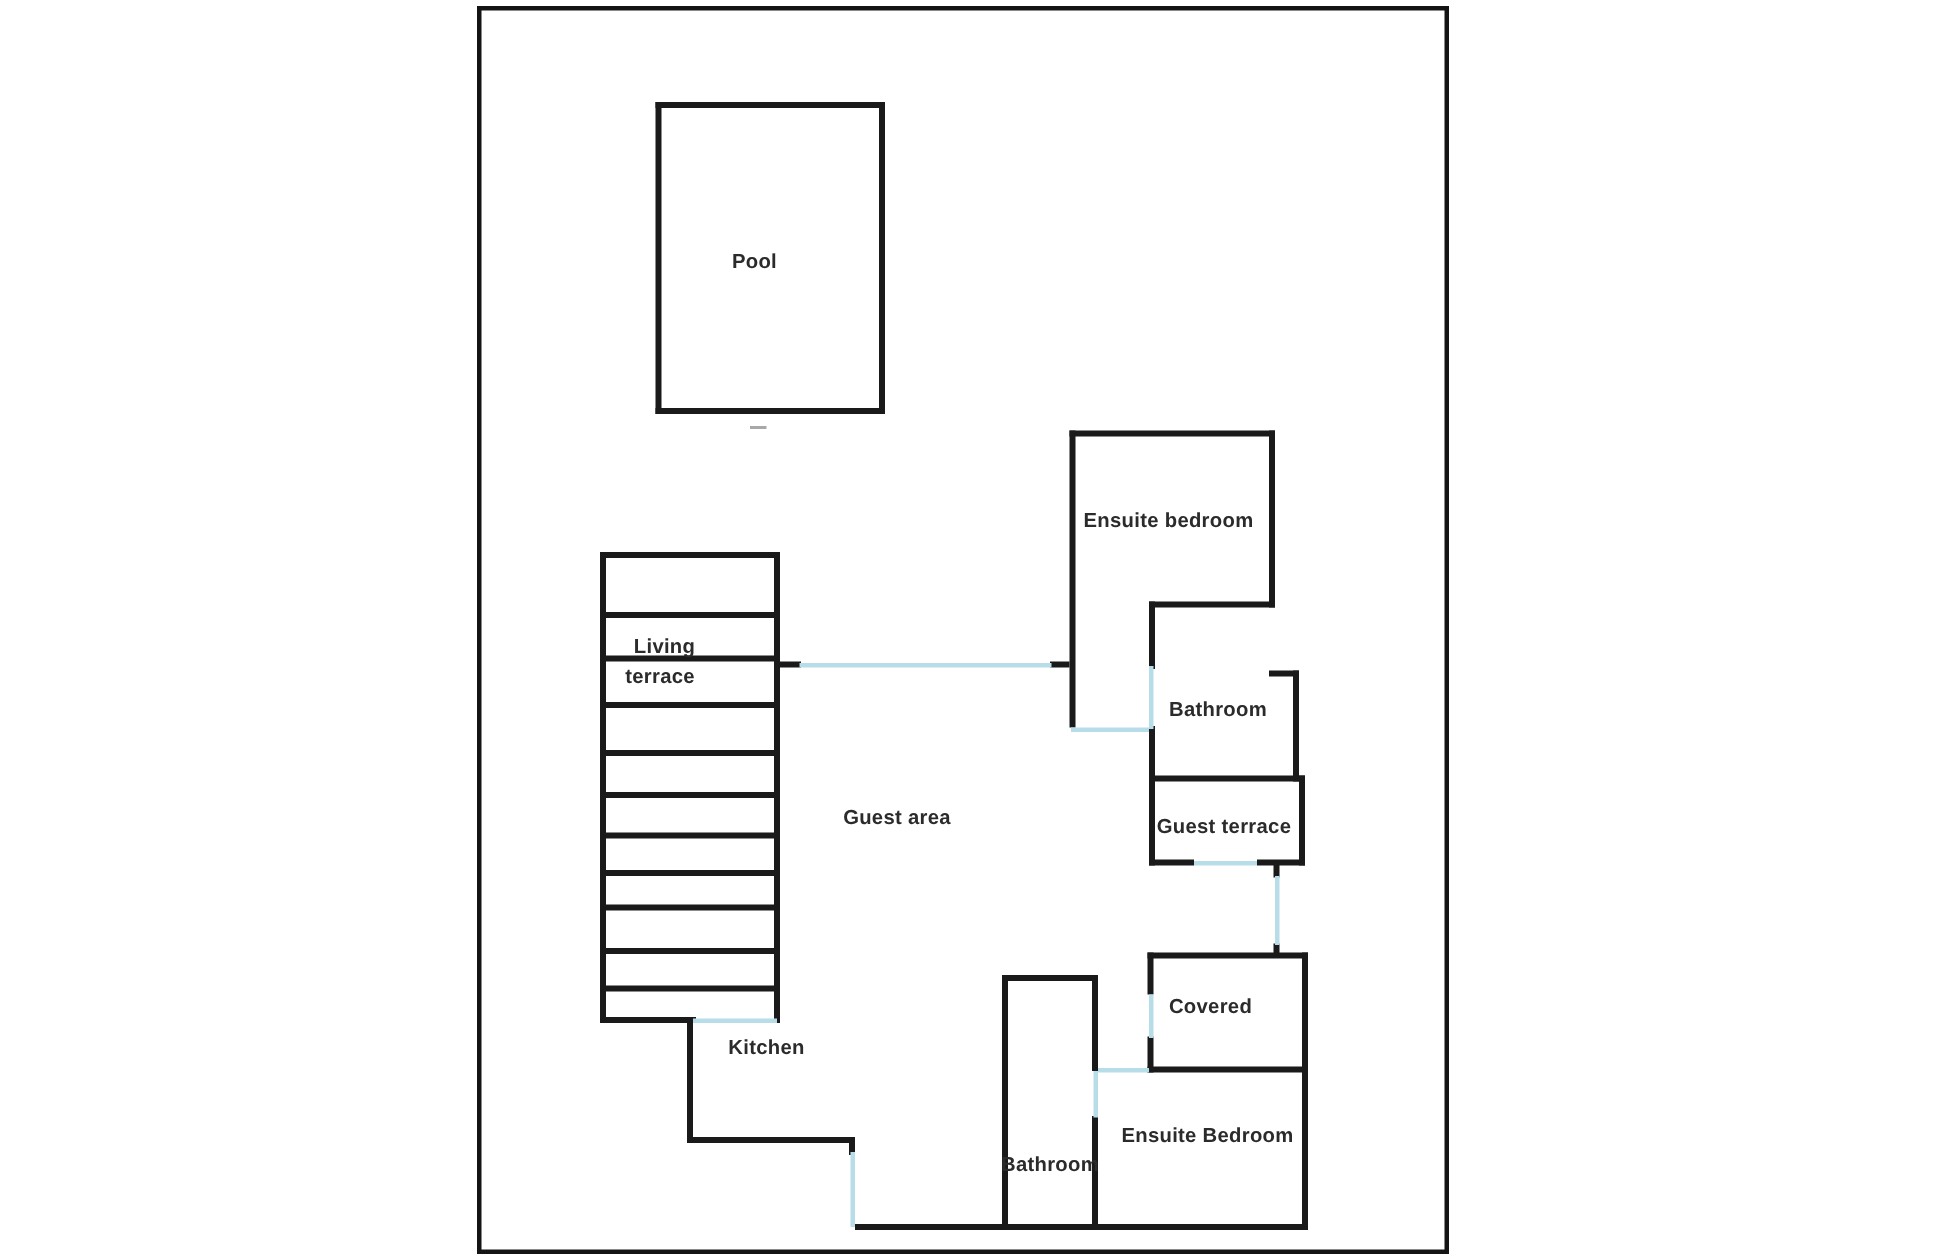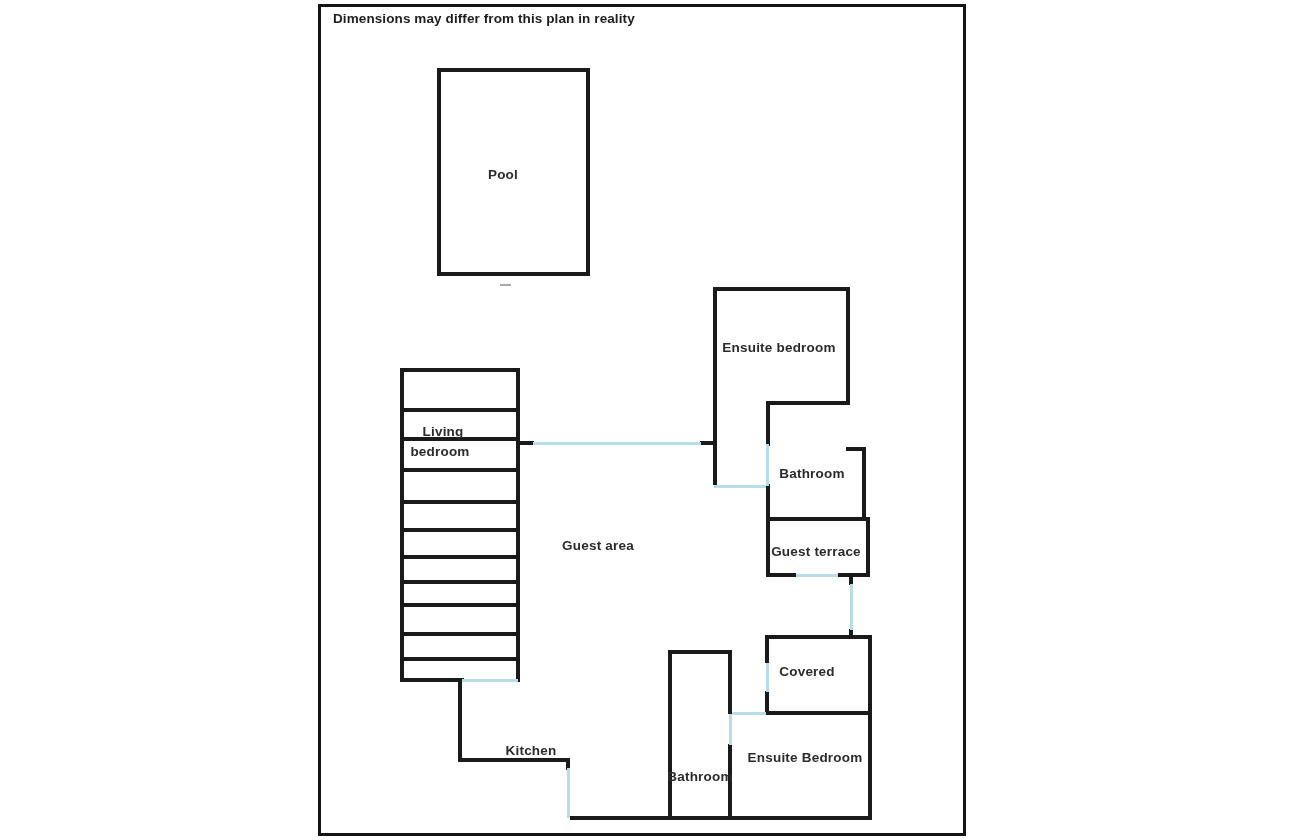--- a/index.html
+++ b/index.html
@@ -9,21 +9,20 @@
   .rect{position:absolute;}
   .room-label{position:absolute;transform:translate(-50%,-50%);white-space:nowrap;
               font-size:13.5px;font-weight:700;color:#2b2b2b;letter-spacing:.2px;}
   .disclaimer{position:absolute;font-size:13.5px;font-weight:600;color:#1e1e1e;letter-spacing:.1px;}
 </style>
 </head>
 <body>
 
 <div id="stage">
   <div class="plan-border" style="left: 318px; top: 4px; width: 648px; height: 832px;"></div>
-  <div class="disclaimer" style="left:333px;top:11px;">Dimensions may differ from this plan in reality</div>
 <div class="rect" style="left: 437px; top: 68px; width: 153px; height: 4px; background: rgb(26, 26, 26);"></div>
     <div class="rect" style="left: 437px; top: 272px; width: 153px; height: 4px; background: rgb(26, 26, 26);"></div>
     <div class="rect" style="left: 437px; top: 68px; width: 4px; height: 208px; background: rgb(26, 26, 26);"></div>
     <div class="rect" style="left: 586px; top: 68px; width: 4px; height: 208px; background: rgb(26, 26, 26);"></div>
     <div class="rect" style="left: 400px; top: 368px; width: 120px; height: 4px; background: rgb(26, 26, 26);"></div>
     <div class="rect" style="left: 400px; top: 368px; width: 4px; height: 314px; background: rgb(26, 26, 26);"></div>
     <div class="rect" style="left: 516px; top: 368px; width: 4px; height: 314px; background: rgb(26, 26, 26);"></div>
     <div class="rect" style="left: 400px; top: 408px; width: 120px; height: 4px; background: rgb(26, 26, 26);"></div>
     <div class="rect" style="left: 400px; top: 437px; width: 120px; height: 4px; background: rgb(26, 26, 26);"></div>
     <div class="rect" style="left: 400px; top: 468px; width: 120px; height: 4px; background: rgb(26, 26, 26);"></div>
@@ -71,22 +70,22 @@
     <div class="rect" style="left: 714px; top: 485px; width: 52px; height: 3px; background: rgb(182, 221, 232);"></div>
     <div class="rect" style="left: 796px; top: 574px; width: 42px; height: 3px; background: rgb(182, 221, 232);"></div>
     <div class="rect" style="left: 850px; top: 584px; width: 3px; height: 46px; background: rgb(182, 221, 232);"></div>
     <div class="rect" style="left: 766px; top: 663px; width: 3px; height: 29px; background: rgb(182, 221, 232);"></div>
     <div class="rect" style="left: 732px; top: 712px; width: 34px; height: 3px; background: rgb(182, 221, 232);"></div>
     <div class="rect" style="left: 729px; top: 714px; width: 3px; height: 31px; background: rgb(182, 221, 232);"></div>
     <div class="rect" style="left: 567px; top: 768px; width: 3px; height: 50px; background: rgb(182, 221, 232);"></div>
     <div class="rect" style="left: 500px; top: 284px; width: 11px; height: 2px; background: rgb(168, 168, 168);"></div>
     <div class="room-label" style="left: 503px; top: 174px; color: rgb(43, 43, 43);">Pool</div>
     <div class="room-label" style="left: 443px; top: 431px; color: rgb(43, 43, 43);">Living</div>
-    <div class="room-label" style="left: 440px; top: 451px; color: rgb(43, 43, 43);">bedroom</div>
+    <div class="room-label" style="left: 440px; top: 451px; color: rgb(43, 43, 43);">terrace</div>
     <div class="room-label" style="left: 598px; top: 545px; color: rgb(43, 43, 43);">Guest area</div>
-    <div class="room-label" style="left: 511px; top: 750px; color: rgb(43, 43, 43); margin-left: 20px;">Kitchen</div>
+    <div class="room-label" style="left: 511px; top: 698px; color: rgb(43, 43, 43);">Kitchen</div>
     <div class="room-label" style="left: 779px; top: 347px; color: rgb(43, 43, 43);">Ensuite bedroom</div>
     <div class="room-label" style="left: 812px; top: 473px; color: rgb(43, 43, 43);">Bathroom</div>
     <div class="room-label" style="left: 816px; top: 551px; color: rgb(43, 43, 43);">Guest terrace</div>
     <div class="room-label" style="left: 807px; top: 671px; color: rgb(43, 43, 43);">Covered</div>
     <div class="room-label" style="left: 805px; top: 757px; color: rgb(43, 43, 43);">Ensuite Bedroom</div>
     <div class="room-label" style="left: 700px; top: 776px; color: rgb(43, 43, 43);">Bathroom</div>
   </div>
 
 </body></html>

